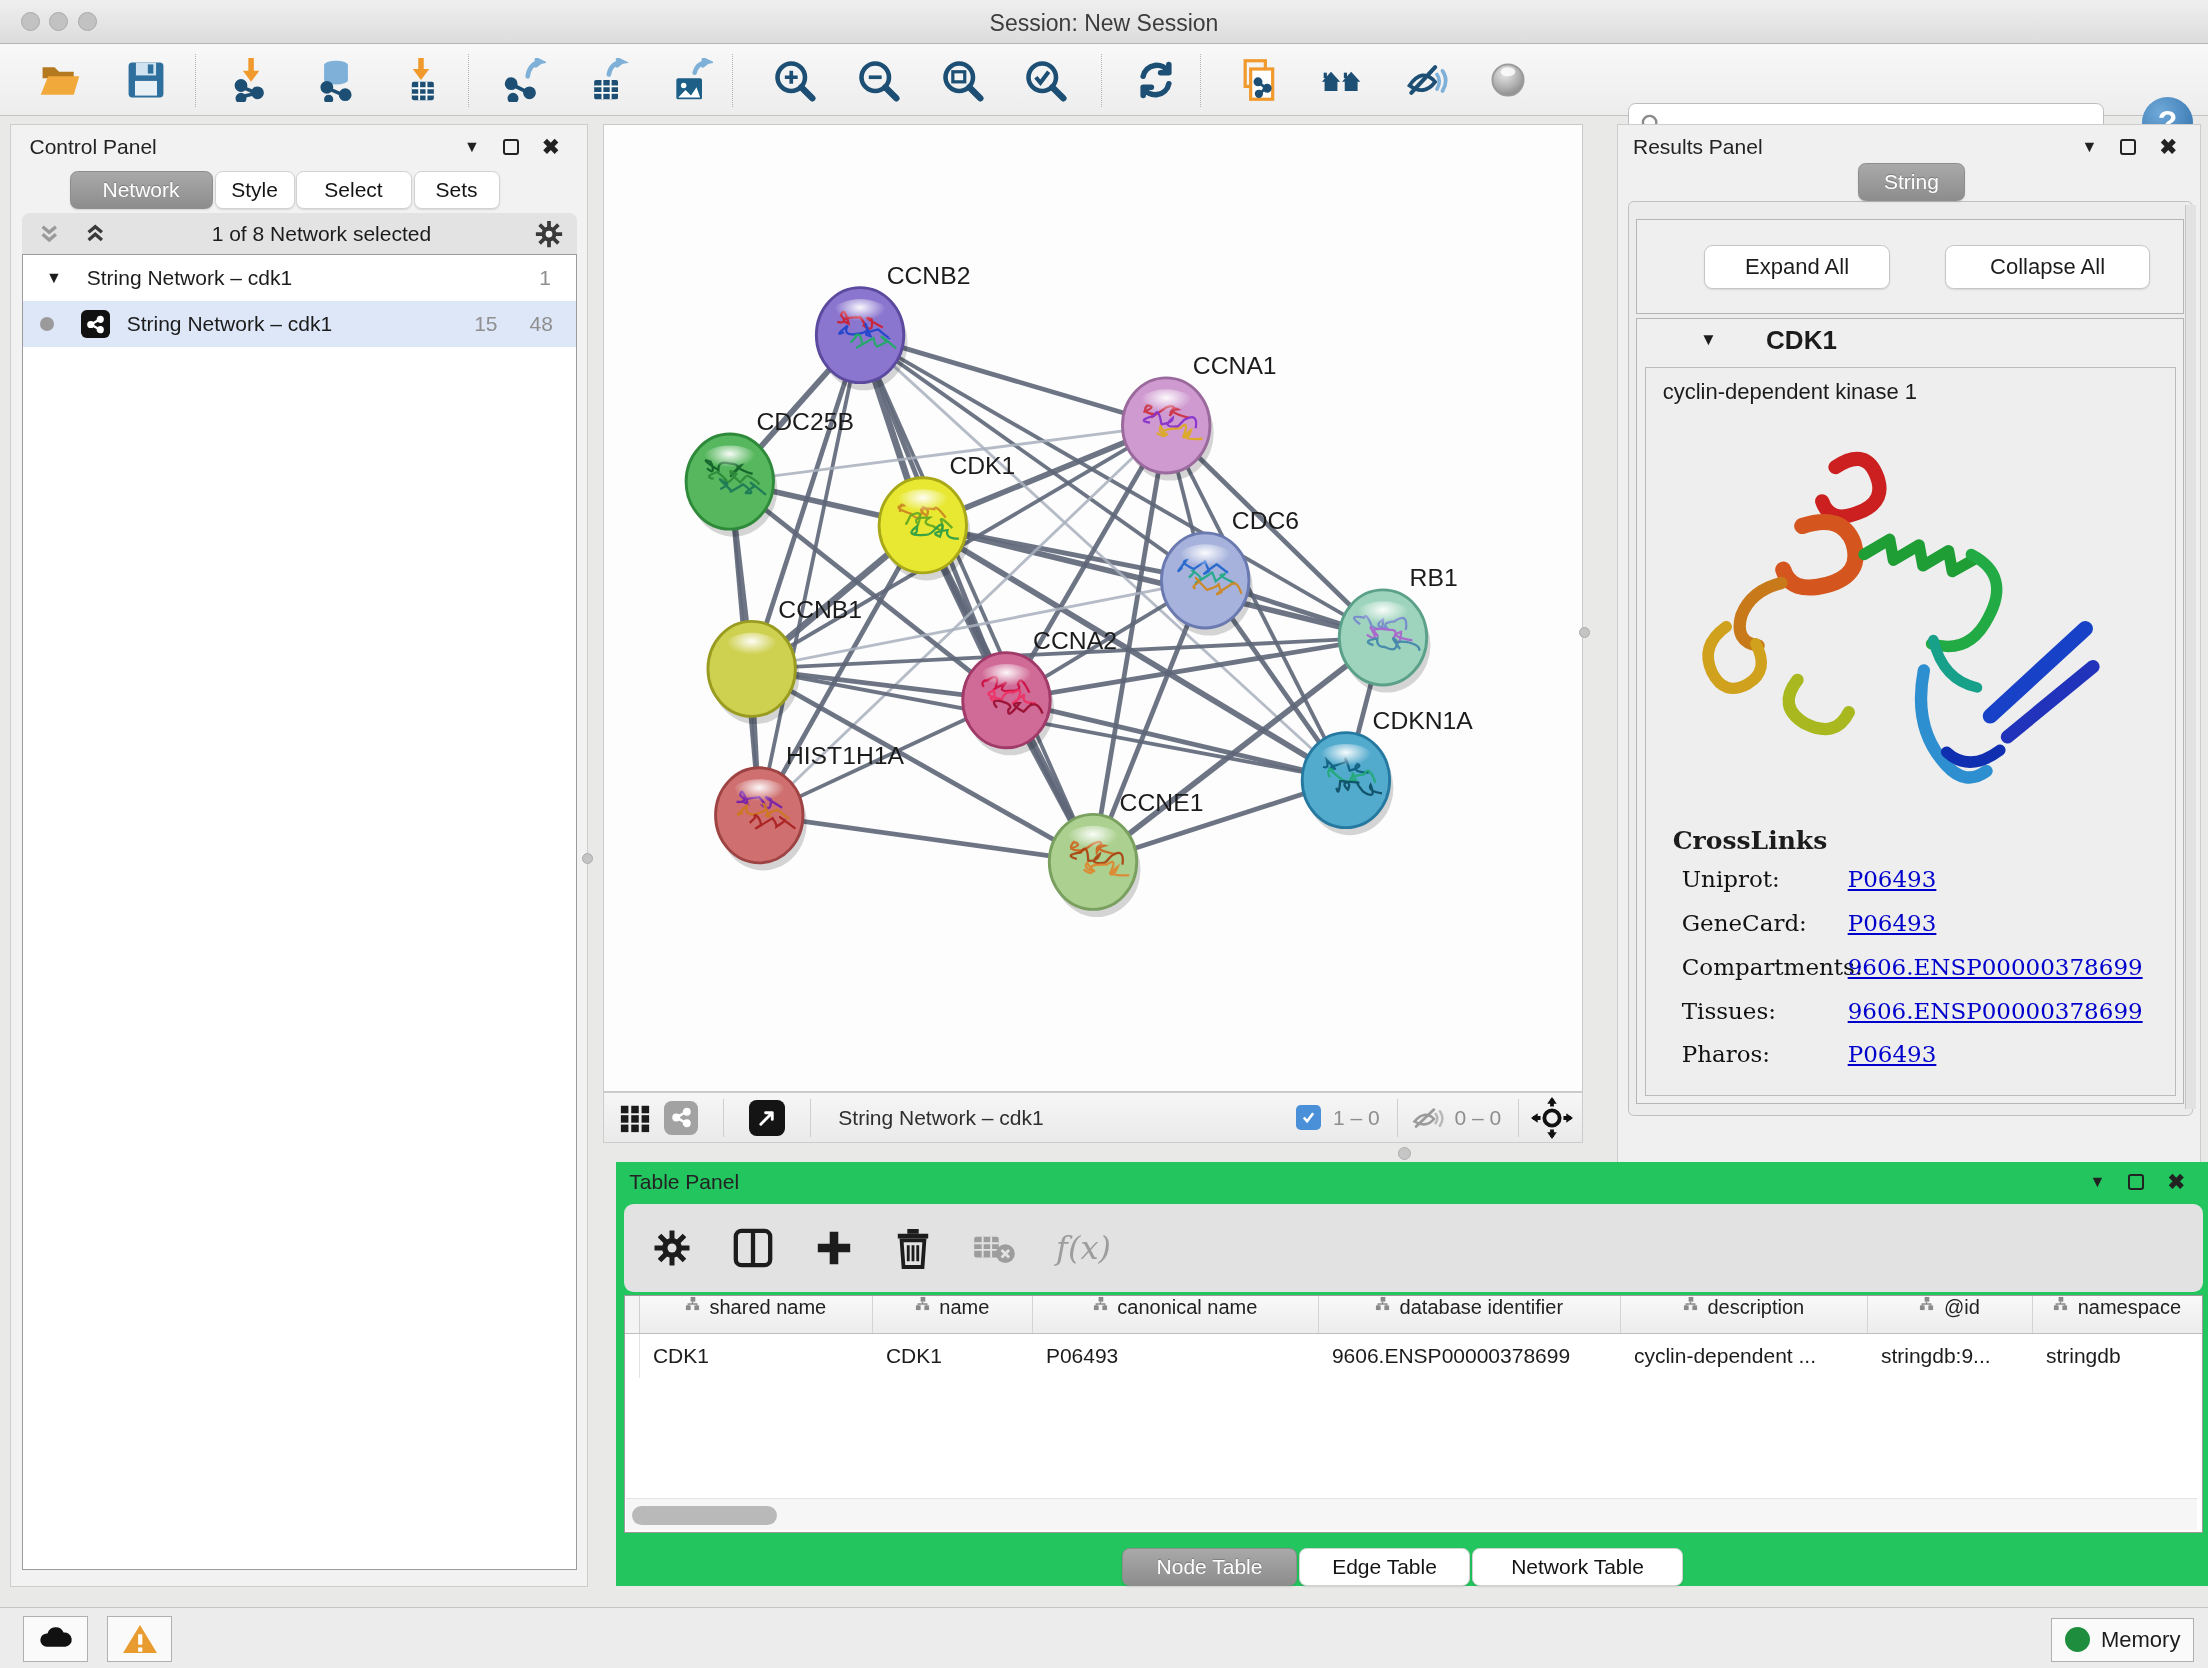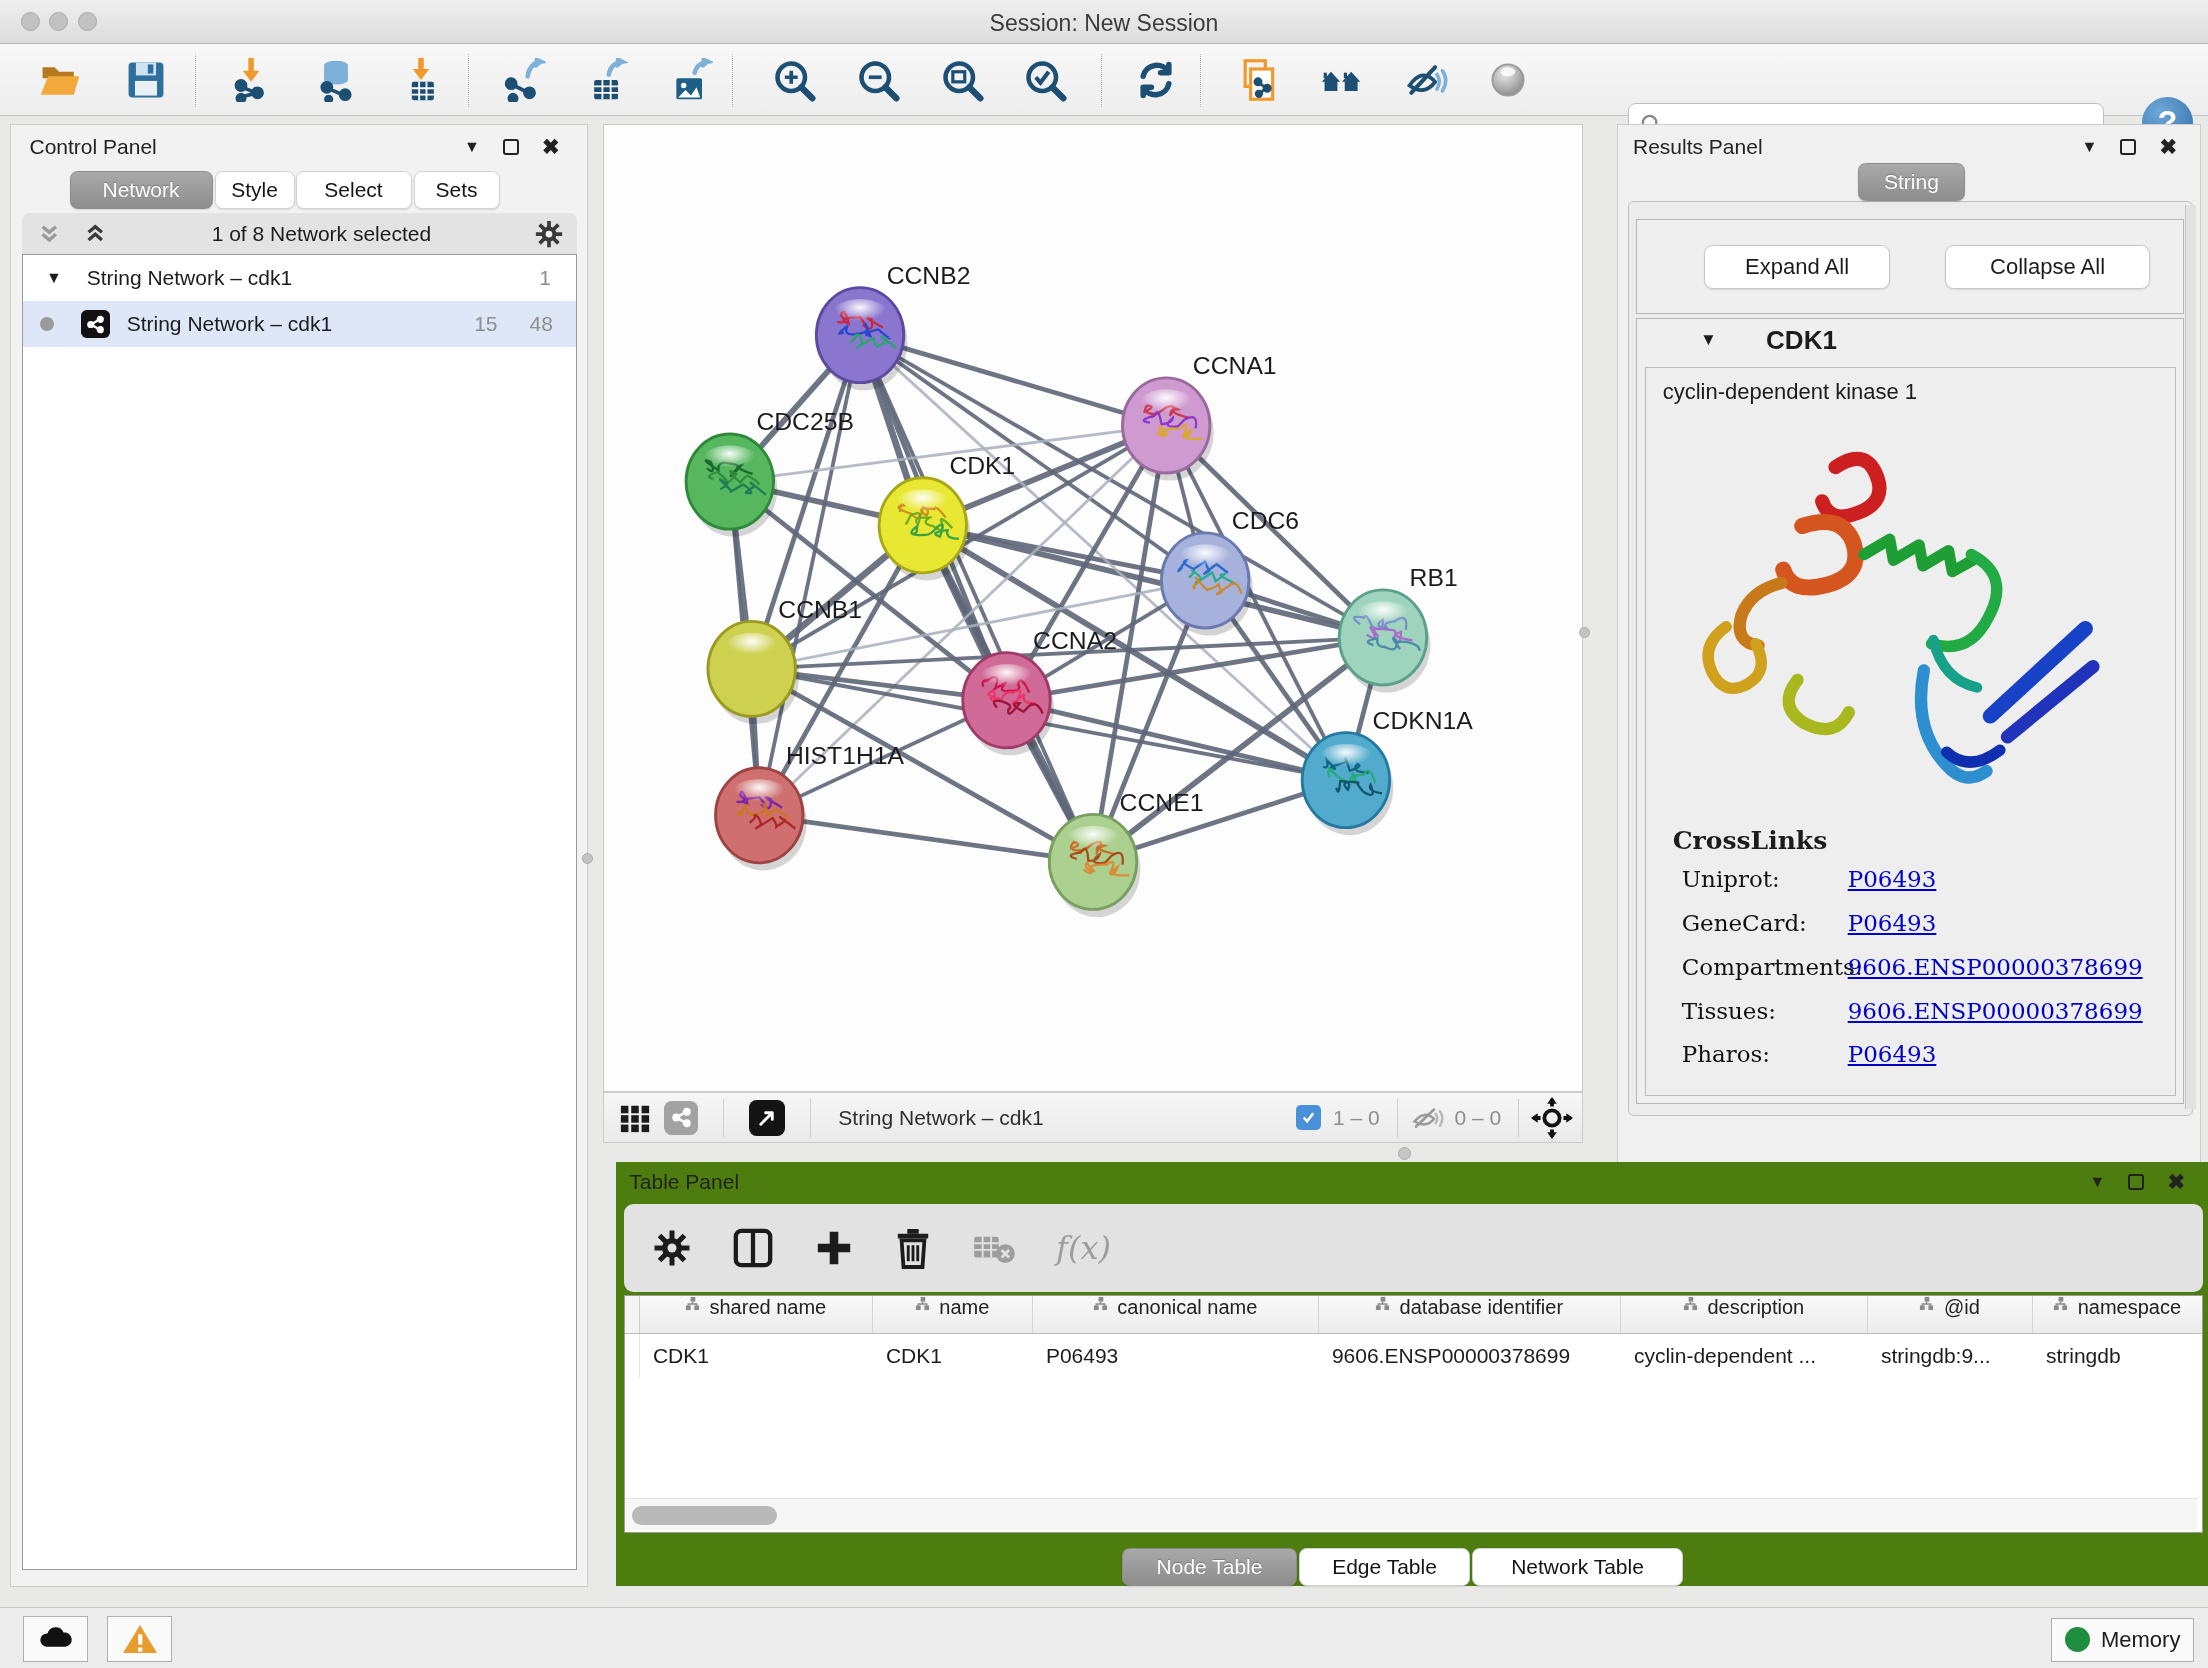--- a/index.html
+++ b/index.html
@@ -56,21 +56,21 @@
   .rp-btn { height:44px; background:#fff; border:1px solid #c6c6c6; border-radius:8.6px; font-size:22px; display:inline-flex; align-items:center; justify-content:center; box-shadow:0 1px 1.9px rgba(0,0,0,.10); }
   .rp-entry { left:7.6px; top:116px; width:548px; height:786px; background:#efefef; border:1px solid #b5b5b5; }
   .rp-desc { left:7.6px; top:48px; width:531px; height:729px; background:#eeeeee; border:1px solid #bbbbbb; }
   .serif { font-family:"DejaVu Serif",serif; }
   .xrow { position:absolute; left:0; width:100%; height:38px; }
   .xlabel { position:absolute; left:36px; font-size:23px; color:#111; }
   .xval { position:absolute; left:202px; font-size:23px; color:#0000cc; text-decoration:underline; }
   .rp-scroll { left:567px; top:80px; width:11.4px; height:904px; background:#e2e2e2; border-left:1px solid #c6c6c6; }
 
   
-  .table-panel { left:616px; top:1162px; width:1592px; height:424px; background:#4d7c0f; }
+  .table-panel { left:616px; top:1162px; width:1592px; height:424px; background:#22c55e; }
   .tp-toolbar { left:7.6px; top:42px; width:1579px; height:88px; background:#e2e2e2; border-radius:9.5px; display:flex; align-items:center; gap:40px; padding-left:28.5px; }
   .tp-table { left:7.6px; top:133px; width:1579px; height:238px; background:#fff; border:1.9px solid #9b9b9b; }
   .thead { display:flex; height:38px; background:linear-gradient(#f9f9f9,#ececec); border-bottom:1px solid #bdbdbd; }
   .th { display:flex; justify-content:center; gap:9.5px; font-size:20px; color:#222; border-right:1px solid #d4d4d4; height:100%; }
   .trow { display:flex; height:44px; align-items:center; font-size:21px; }
   .td { padding-left:13.3px; white-space:nowrap; overflow:hidden; }
   .stub { width:15px; border-right:1px solid #cfcfcf; height:100%; background:#f4f4f4; }
   .hscroll { left:1.9px; top:202px; width:1571px; height:32px; background:#f6f6f6; border-top:1px solid #e3e3e3; }
   .hthumb { left:5.7px; top:6.7px; width:145px; height:19px; background:#b9b9b9; border-radius:9.5px; }
   .tp-tabs { left:0; top:386px; width:1592px; }

